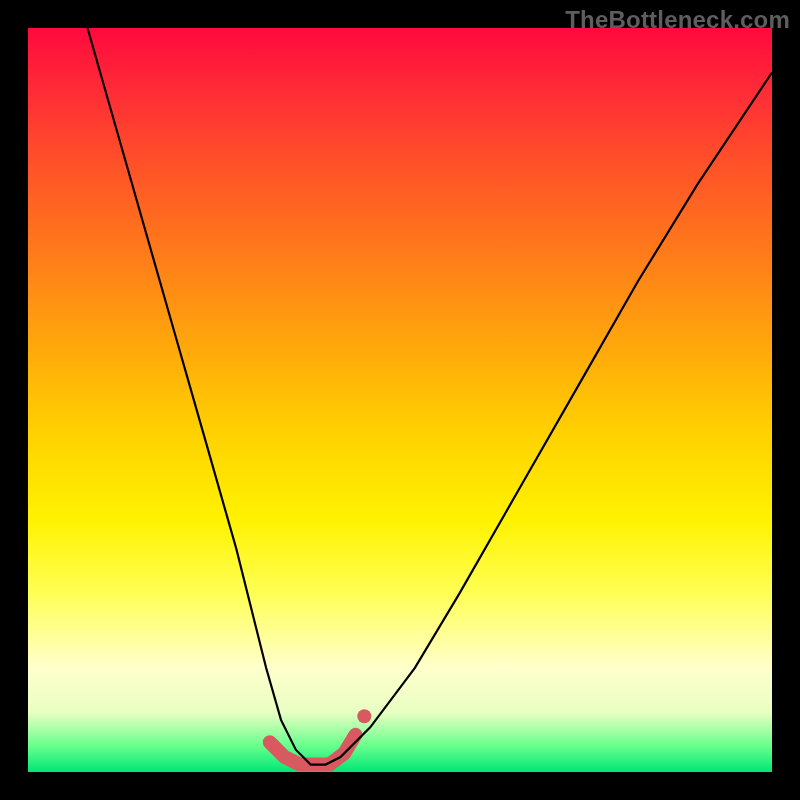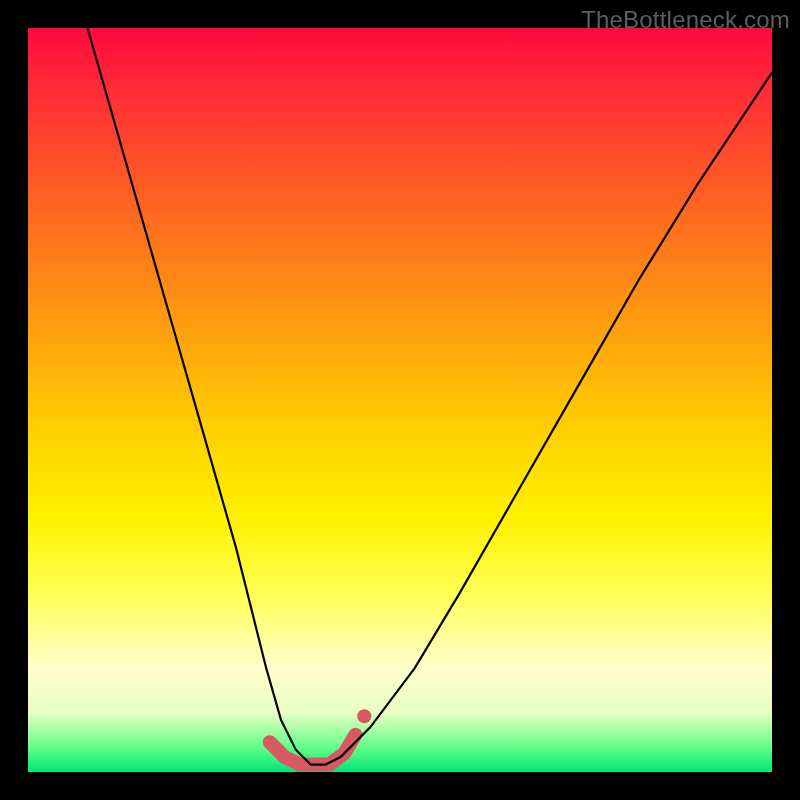--- a/index.html
+++ b/index.html
@@ -30,21 +30,21 @@
       #68ff8c 96.5%,
       #00e676 100%
     );
   }
   .watermark {
     position: absolute;
     top: 6px;
     right: 10px;
     color: #5e5e5e;
     font-size: 24px;
-    font-weight: 400;
+    font-weight: 700;
     letter-spacing: 0.2px;
     z-index: 20;
   }
   svg.curve {
     position: absolute;
     left: 0; top: 0;
     width: 744px; height: 744px;
     z-index: 10;
   }
   .curve path.main {

